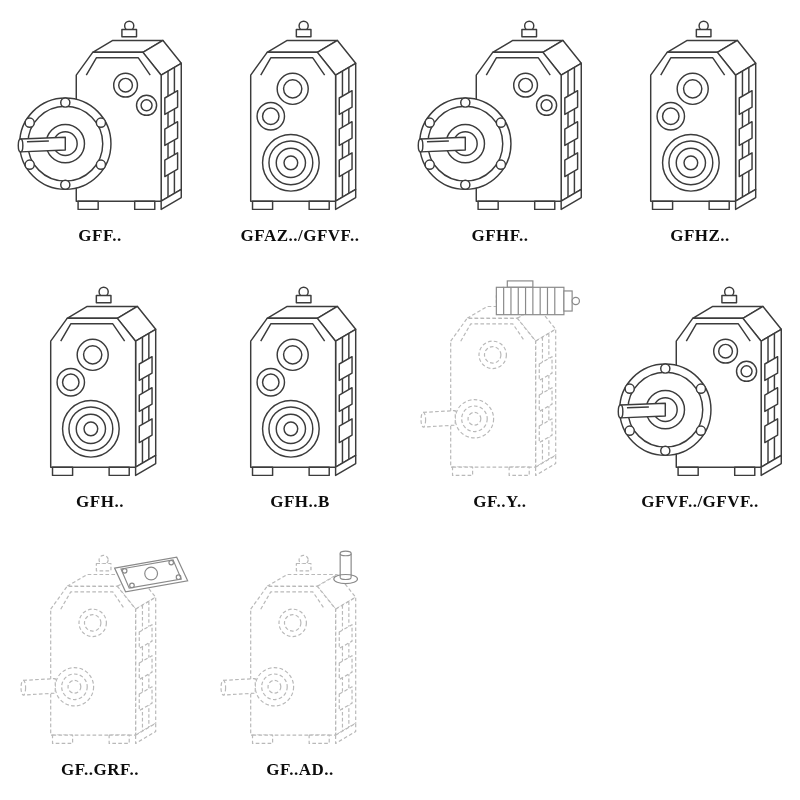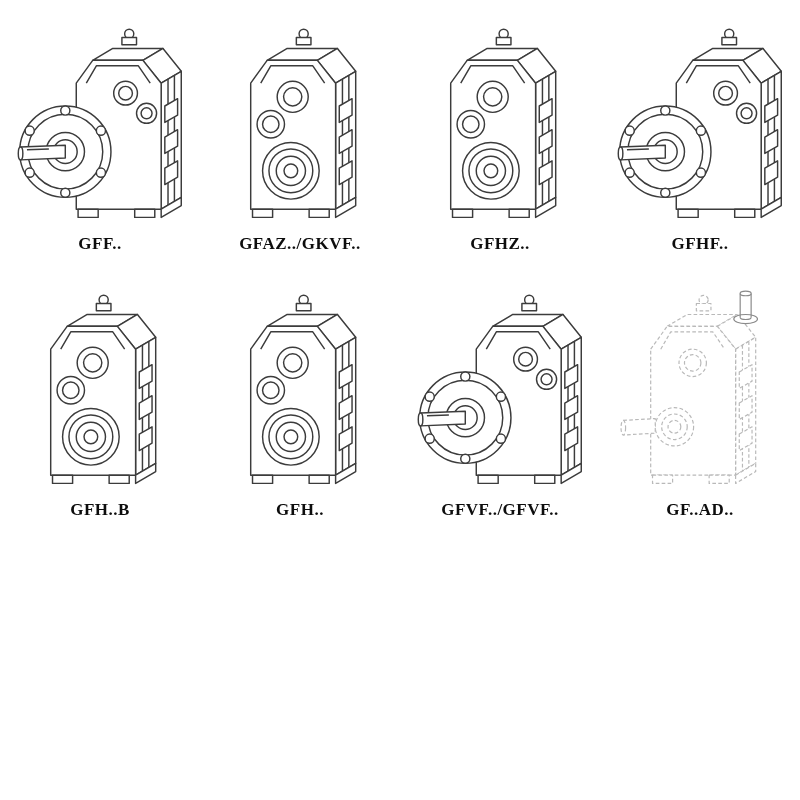--- a/index.html
+++ b/index.html
@@ -1,19 +1,19 @@
 <!DOCTYPE html>
 <html><head>
 <meta charset="utf-8">
 <style>
   *{box-sizing:border-box}
   html,body{margin:0;padding:0}
   body{width:800px;height:800px;background:#ffffff;font-family:"Liberation Serif",serif}
   .grid{width:800px;height:800px;display:grid;grid-template-columns:repeat(4,200px);grid-template-rows:266px 266px 268px}
-  .cell{display:flex;flex-direction:column;align-items:center;justify-content:flex-end;padding:4px 2px 8px;margin:4px}
+  .cell{display:flex;flex-direction:column;align-items:center;justify-content:flex-end;padding:4px 2px 8px;margin:12px}
   .drawing{width:184px;height:210px;flex:0 0 auto}
   .label{font-weight:bold;font-size:17px;letter-spacing:.5px;color:#0d0d0d;margin-top:2px;white-space:nowrap}
   .grid .cell:nth-child(11) .label,
   .grid .cell:nth-child(12) .label{font-size:21px}
   .grid .cell:nth-child(12){border:6px solid #d946ef}
   .defs-holder{position:absolute;width:0;height:0;overflow:hidden}
 </style>
 </head>
 <body>
 
@@ -163,61 +163,73 @@
     <svg class="drawing" viewBox="0 0 200 230">
         <use href="#sym-solid-flange" xlink:href="#sym-solid-flange"></use>
       </svg>
     <figcaption class="label">GFF..</figcaption>
   </figure>
 
   <figure class="cell">
     <svg class="drawing" viewBox="0 0 200 230">
         <use href="#sym-solid-bore" xlink:href="#sym-solid-bore"></use>
       </svg>
-    <figcaption class="label">GFAZ../GKVF..</figcaption>
+    <figcaption class="label">GFAZ../GFVF..</figcaption>
+  </figure>
+
+  <figure class="cell">
+    <svg class="drawing" viewBox="0 0 200 230">
+        <use href="#sym-solid-flange" xlink:href="#sym-solid-flange"></use>
+      </svg>
+    <figcaption class="label">GFHF..</figcaption>
   </figure>
 
   <figure class="cell">
     <svg class="drawing" viewBox="0 0 200 230">
         <use href="#sym-solid-bore" xlink:href="#sym-solid-bore"></use>
       </svg>
     <figcaption class="label">GFHZ..</figcaption>
   </figure>
 
   <figure class="cell">
     <svg class="drawing" viewBox="0 0 200 230">
+        <use href="#sym-solid-bore" xlink:href="#sym-solid-bore"></use>
+      </svg>
+    <figcaption class="label">GFH..</figcaption>
+  </figure>
+
+  <figure class="cell">
+    <svg class="drawing" viewBox="0 0 200 230">
+        <use href="#sym-solid-bore" xlink:href="#sym-solid-bore"></use>
+      </svg>
+    <figcaption class="label">GFH..B</figcaption>
+  </figure>
+
+
+  <figure class="cell">
+    <svg class="drawing" viewBox="0 0 200 230">
+        <use href="#sym-ghost-motor" xlink:href="#sym-ghost-motor"></use>
+      </svg>
+    <figcaption class="label">GF..Y..</figcaption>
+  </figure>
+
+  <figure class="cell">
+    <svg class="drawing" viewBox="0 0 200 230">
         <use href="#sym-solid-flange" xlink:href="#sym-solid-flange"></use>
       </svg>
-    <figcaption class="label">GFHF..</figcaption>
-  </figure>
-
-  <figure class="cell">
-    <svg class="drawing" viewBox="0 0 200 230">
-        <use href="#sym-solid-bore" xlink:href="#sym-solid-bore"></use>
-      </svg>
-    <figcaption class="label">GFH..B</figcaption>
-  </figure>
-
-  <figure class="cell">
-    <svg class="drawing" viewBox="0 0 200 230">
-        <use href="#sym-solid-bore" xlink:href="#sym-solid-bore"></use>
-      </svg>
-    <figcaption class="label">GFH..</figcaption>
-  </figure>
-
-
-
-  <figure class="cell">
-    <svg class="drawing" viewBox="0 0 200 230">
-        <use href="#sym-solid-flange" xlink:href="#sym-solid-flange"></use>
-      </svg>
     <figcaption class="label">GFVF../GFVF..</figcaption>
   </figure>
 
 
+  <figure class="cell">
+    <svg class="drawing" viewBox="0 0 200 230">
+        <use href="#sym-ghost-plate" xlink:href="#sym-ghost-plate"></use>
+      </svg>
+    <figcaption class="label">GF..GRF..</figcaption>
+  </figure>
 
   <figure class="cell">
     <svg class="drawing" viewBox="0 0 200 230">
         <use href="#sym-ghost-shaft" xlink:href="#sym-ghost-shaft"></use>
       </svg>
     <figcaption class="label">GF..AD..</figcaption>
   </figure>
 
 </div>
 

